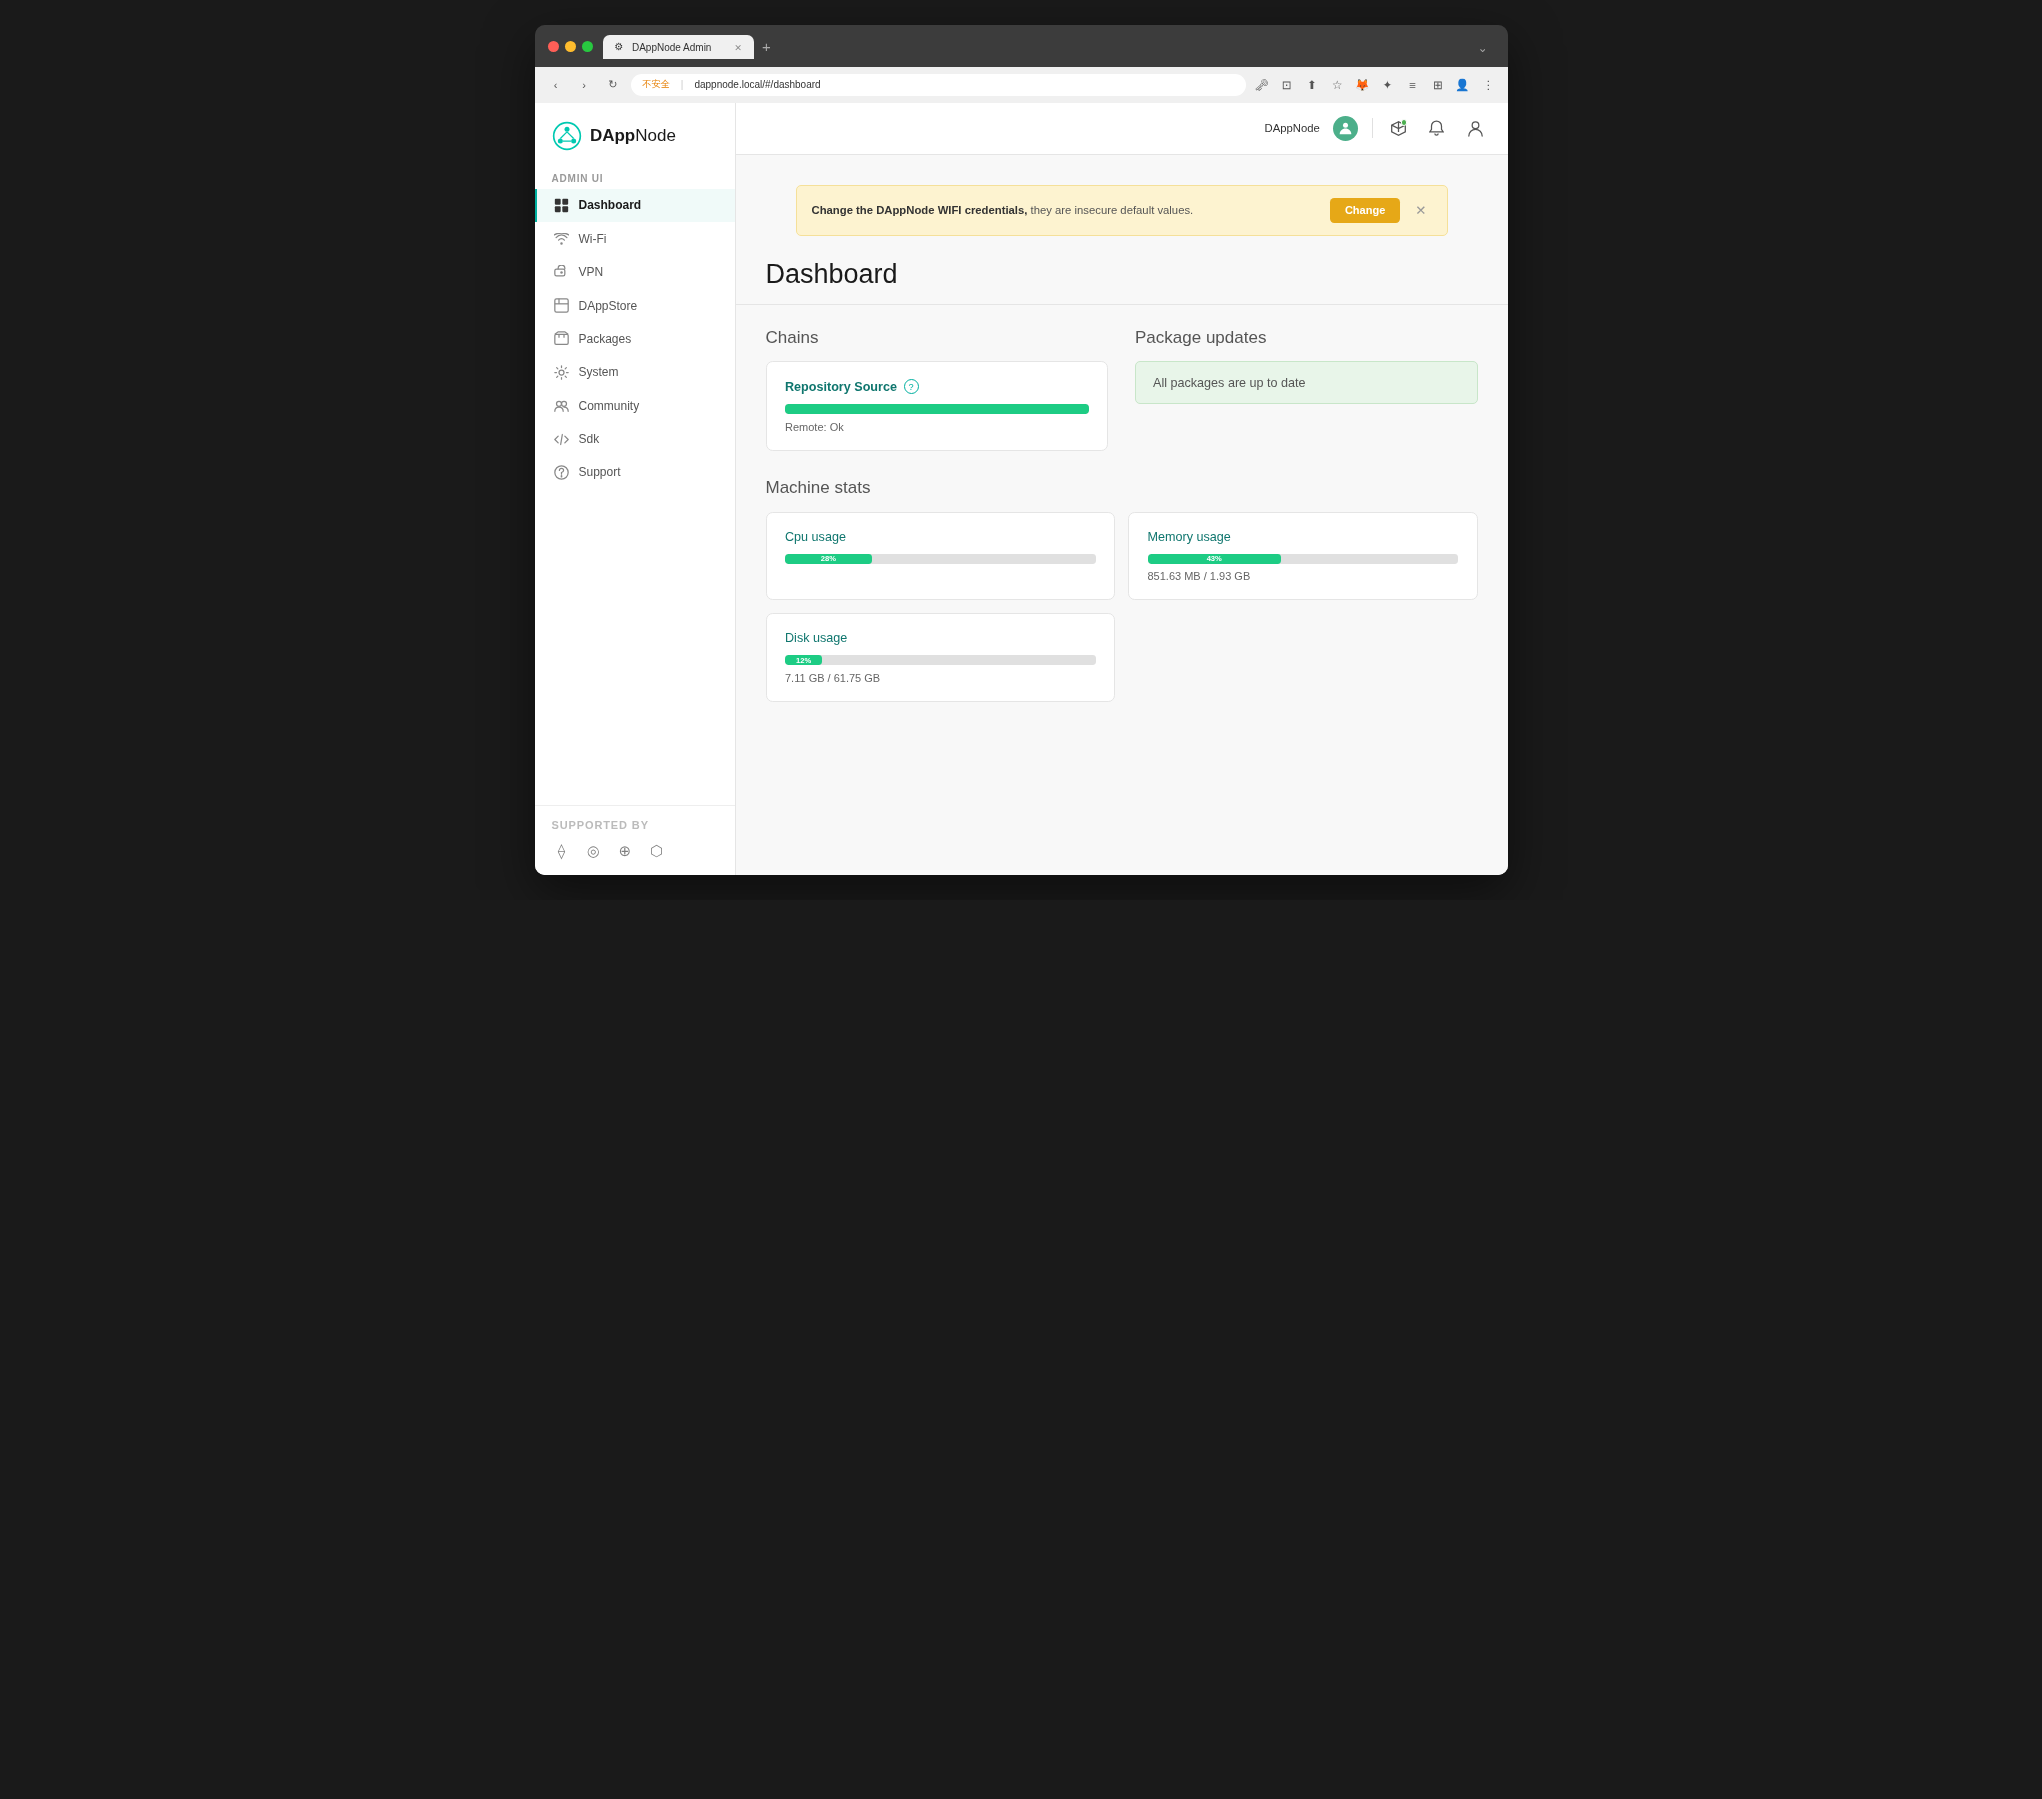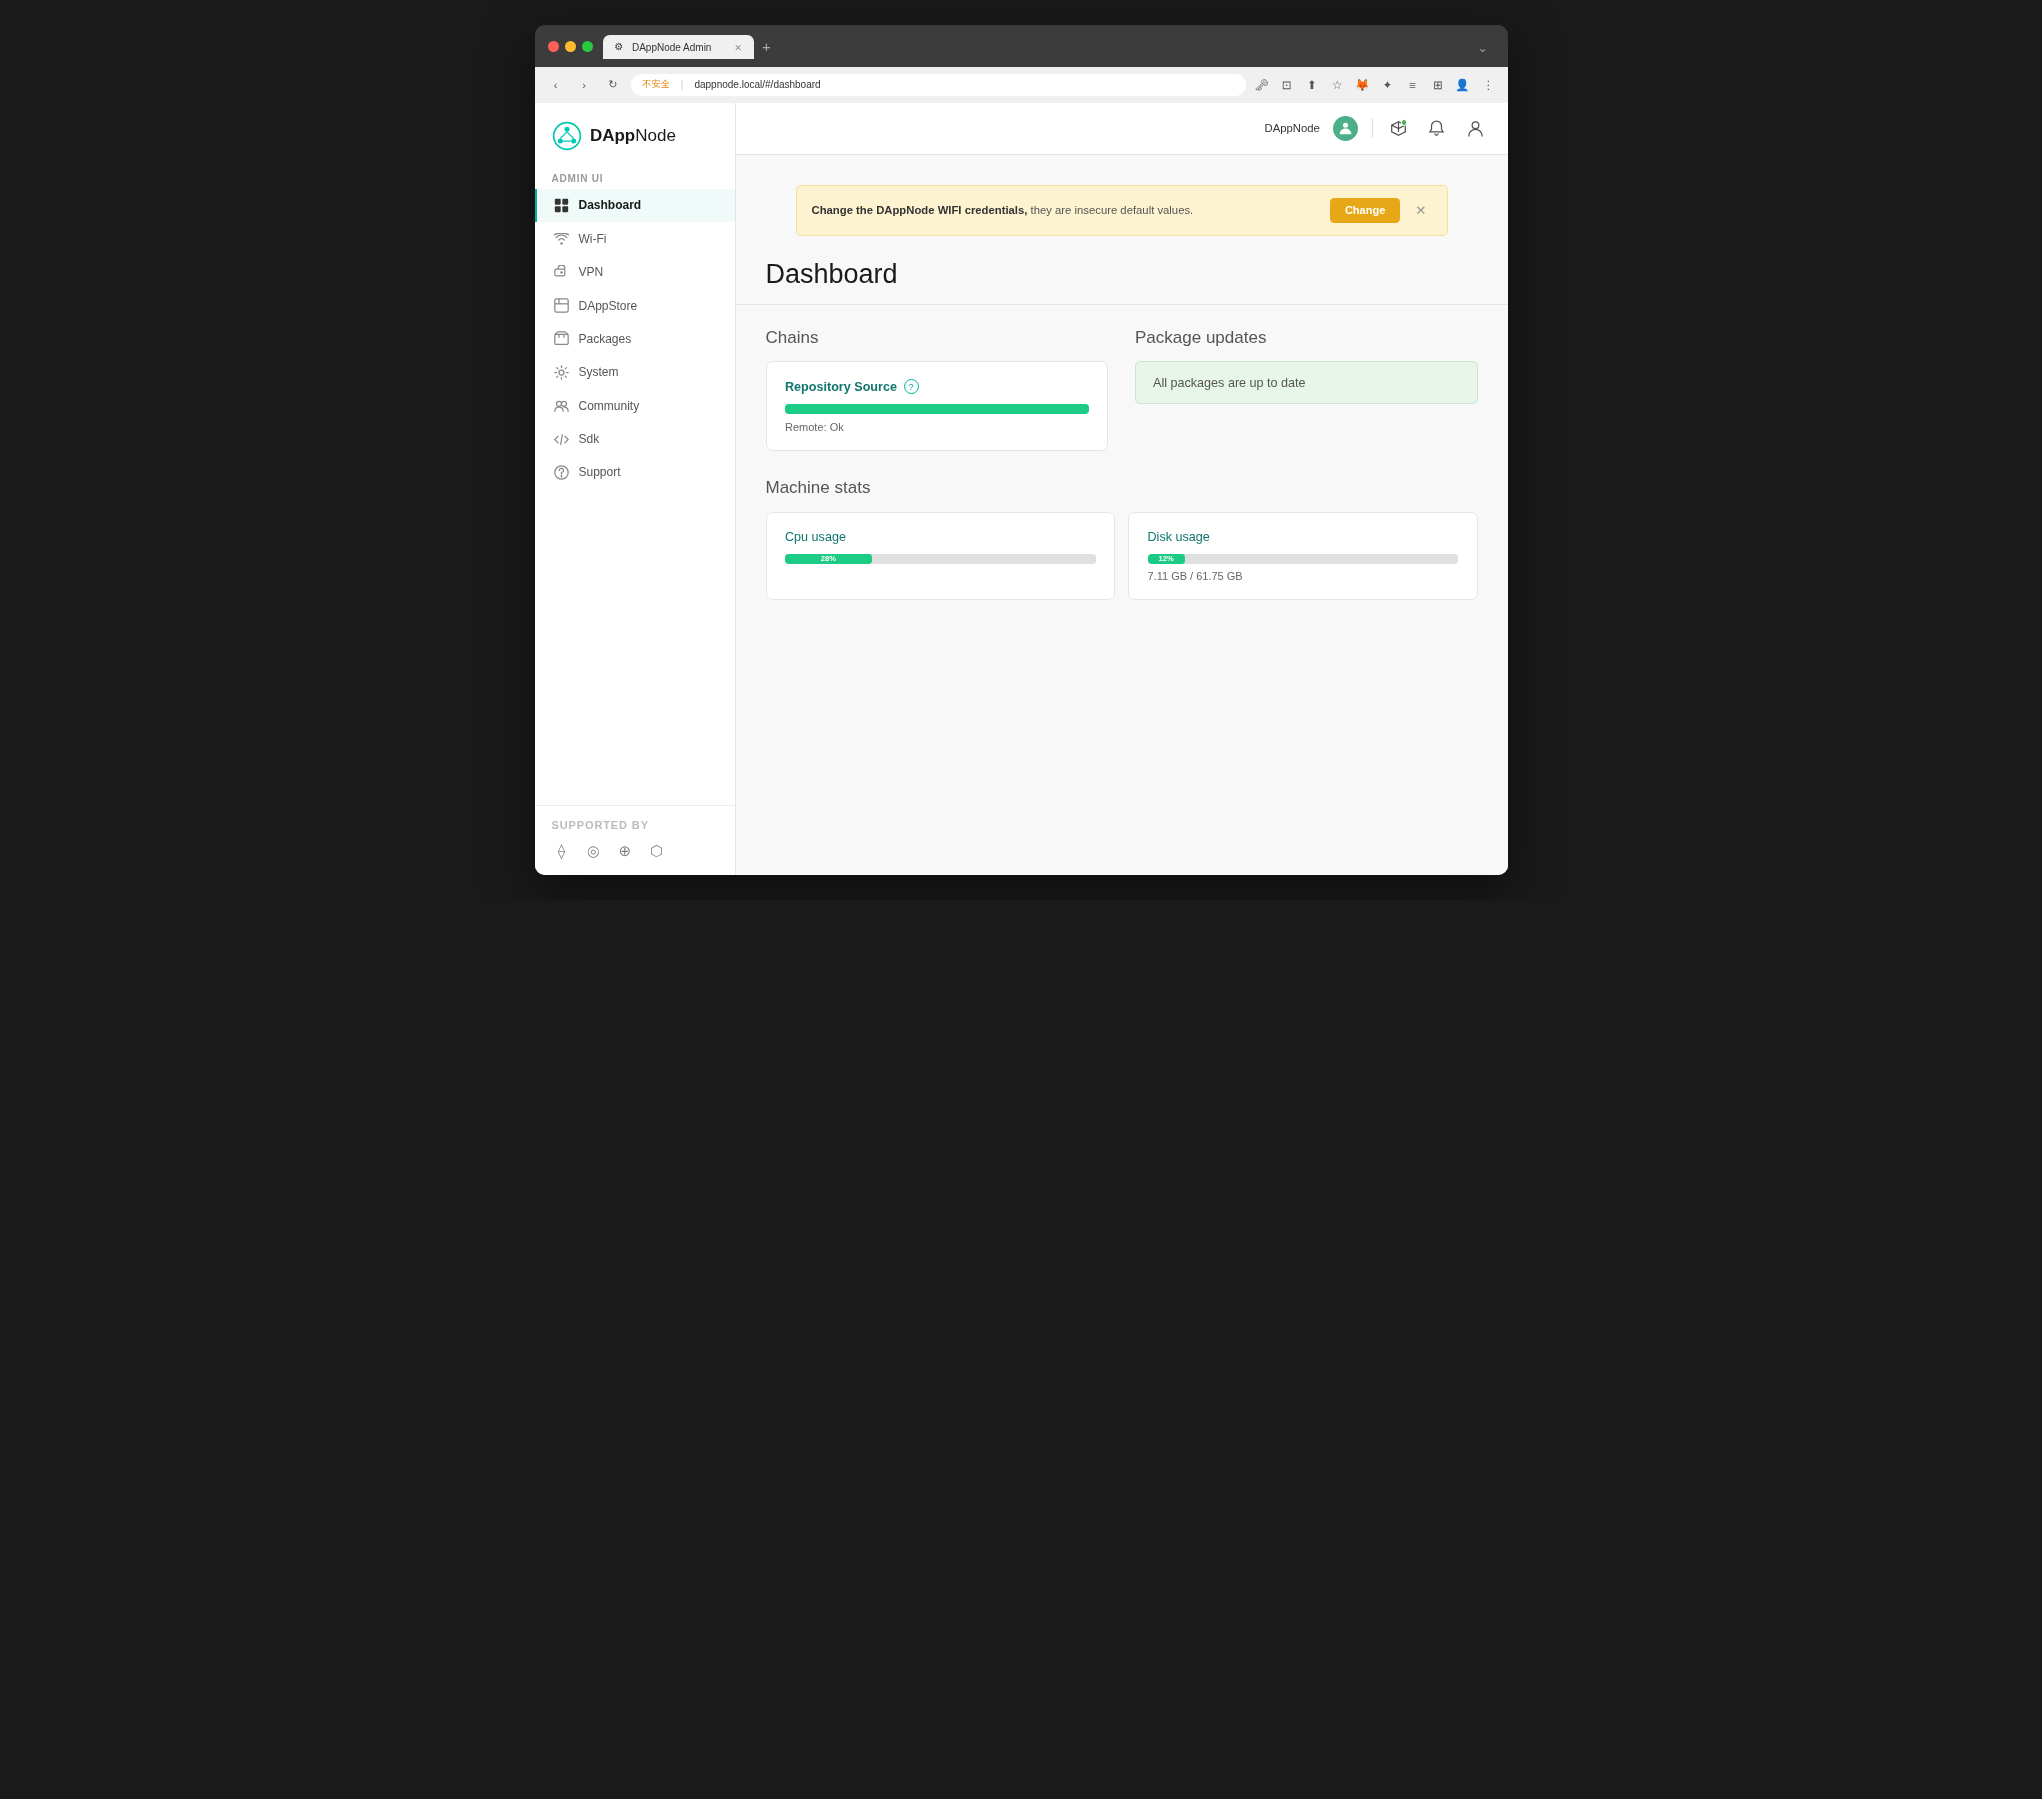--- a/index.html
+++ b/index.html
@@ -713,20 +713,33 @@
                 </div>
                 <div style="margin-top: 10px;">
                   <div class="progress-bar-wrap">
                     <div class="progress-bar-fill" style="width: 28%;">
                       <span>28%</span>
                     </div>
                   </div>
                 </div>
               </div>
 
+              <div class="card">
+                <div class="card-title">
+                  <span>Memory</span><span> usage</span>
+                </div>
+                <div style="margin-top: 10px;">
+                  <div class="progress-bar-wrap">
+                    <div class="progress-bar-fill" style="width: 43%;">
+                      <span>43%</span>
+                    </div>
+                  </div>
+                  <div class="progress-label">851.63 MB / 1.93 GB</div>
+                </div>
+              </div>
 
               <div class="card">
                 <div class="card-title">
                   <span>Disk</span><span> usage</span>
                 </div>
                 <div style="margin-top: 10px;">
                   <div class="progress-bar-wrap">
                     <div class="progress-bar-fill" style="width: 12%;">
                       <span>12%</span>
                     </div>

